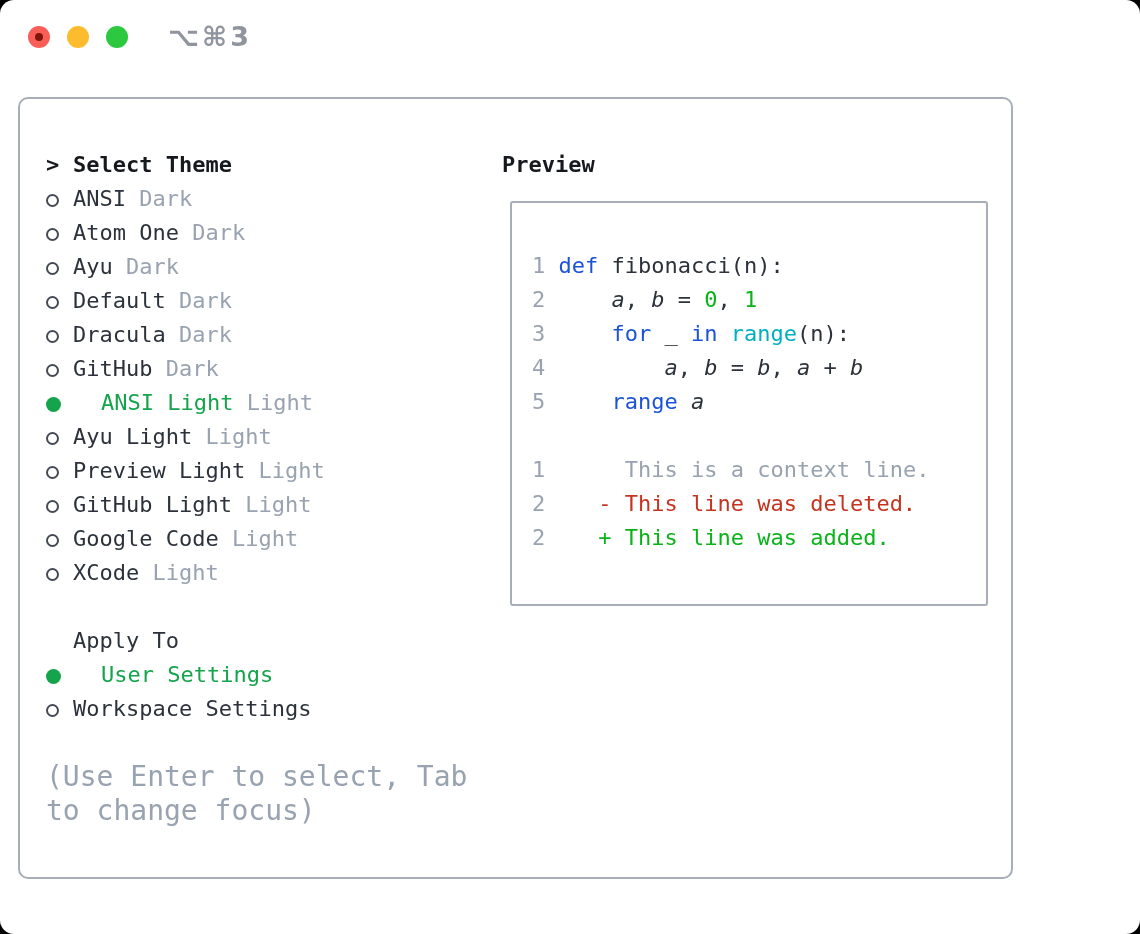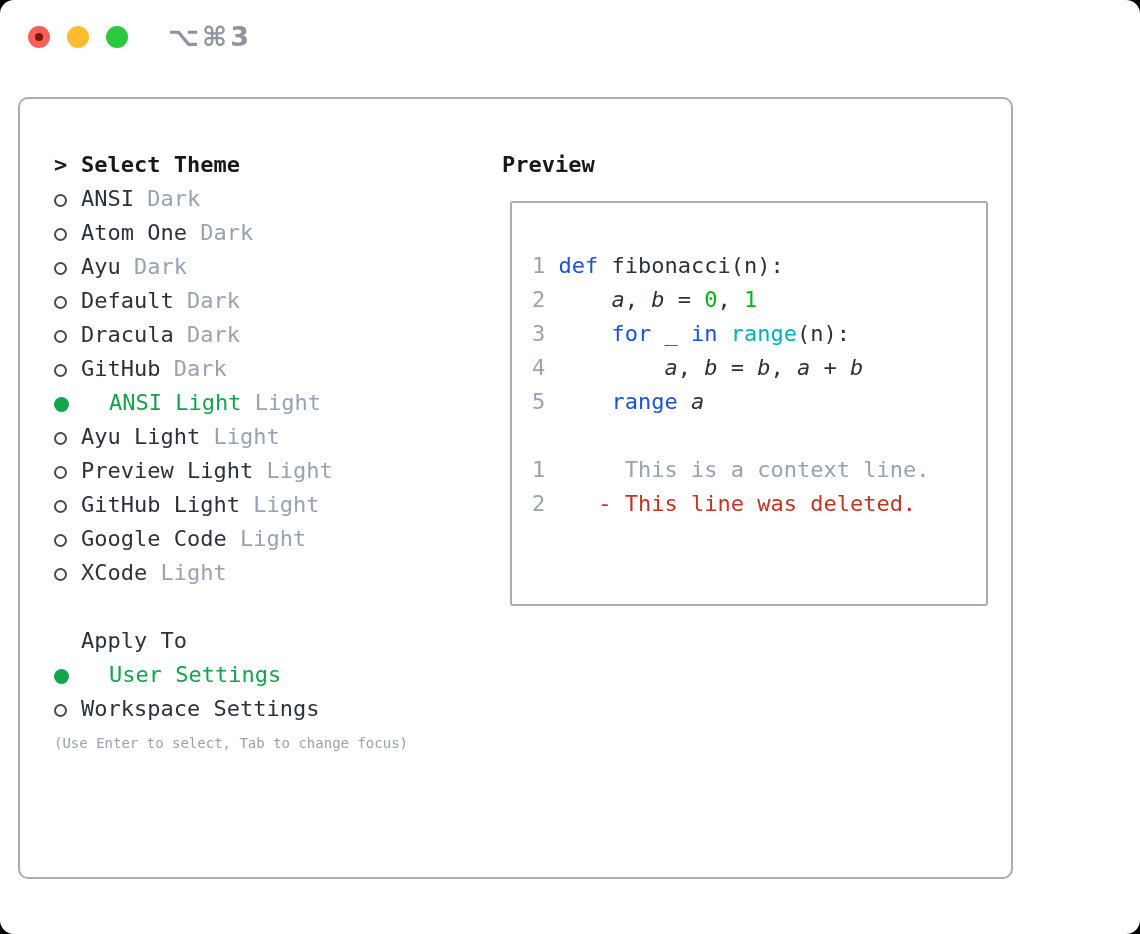--- a/index.html
+++ b/index.html
@@ -26,34 +26,34 @@
   .win-title{
     position:absolute;left:168px;top:21px;font-family:"DejaVu Sans","Liberation Sans",sans-serif;
     font-size:27px;font-weight:600;letter-spacing:3px;color:var(--c-titlebar_text);
   }
   
   .panel{
     position:absolute;left:18px;top:97px;width:995px;height:782px;
     border:2px solid var(--c-border);border-radius:10px;box-sizing:border-box;
     background:#fff;
   }
-  .left-col{position:absolute;left:34px;top:49px;width:432px;}
+  .left-col{position:absolute;left:26px;top:49px;width:432px;}
   .row{height:34px;line-height:34px;font-size:22px;white-space:pre;color:var(--c-text);}
   .row.header{font-weight:bold;color:var(--c-heading);}
   .marker{display:inline-block;width:27px;}
   .dot{
     display:inline-block;width:13px;height:13px;border:2.5px solid #454b55;
     border-radius:50%;box-sizing:border-box;vertical-align:-1px;
   }
   .dot.sel{width:15px;height:15px;border:none;background:var(--c-selected_green);vertical-align:-2px;}
   .variant{color:var(--c-muted);}
   .sel-text{color:var(--c-selected_green);margin-left:28px;}
   .spacer{height:34px;}
   .footer-hint{
-    width:432px;font-size:14px;line-height:34px;
+    margin-top:34px;width:432px;font-size:28px;line-height:34px;
     color:var(--c-muted);white-space:normal;word-break:normal;
   }
   
   .right-col{position:absolute;left:482px;top:49px;}
   .preview-label{height:34px;line-height:34px;font-size:22px;font-weight:bold;color:var(--c-heading);}
   .preview-box{
     margin-top:19px;margin-left:8px;width:478px;height:405px;
     border:2px solid var(--c-border);border-radius:3px;box-sizing:border-box;
     padding:46px 0 0 20px;overflow:hidden;background:#fff;
   }
@@ -123,17 +123,18 @@
       <div class="preview-label">Preview</div>
       <div class="preview-box" id="preview-box">
           <div class="code-line"><span style="color: var(--c-muted);">1 </span><span style="color: var(--c-keyword);">def</span><span style="color: var(--c-text);"> fibonacci(n):</span></div>
           <div class="code-line"><span style="color: var(--c-muted);">2 </span><span style="color: var(--c-text);">    </span><span style="color: var(--c-variable); font-style: italic;">a</span><span style="color: var(--c-text);">, </span><span style="color: var(--c-variable); font-style: italic;">b</span><span style="color: var(--c-text);"> = </span><span style="color: var(--c-number_green);">0</span><span style="color: var(--c-text);">, </span><span style="color: var(--c-number_green);">1</span></div>
           <div class="code-line"><span style="color: var(--c-muted);">3 </span><span style="color: var(--c-text);">    </span><span style="color: var(--c-keyword);">for</span><span style="color: var(--c-text);"> _ </span><span style="color: var(--c-keyword);">in</span><span style="color: var(--c-text);"> </span><span style="color: var(--c-builtin_cyan);">range</span><span style="color: var(--c-text);">(n):</span></div>
           <div class="code-line"><span style="color: var(--c-muted);">4 </span><span style="color: var(--c-text);">        </span><span style="color: var(--c-variable); font-style: italic;">a</span><span style="color: var(--c-text);">, </span><span style="color: var(--c-variable); font-style: italic;">b</span><span style="color: var(--c-text);"> = </span><span style="color: var(--c-variable); font-style: italic;">b</span><span style="color: var(--c-text);">, </span><span style="color: var(--c-variable); font-style: italic;">a</span><span style="color: var(--c-text);"> + </span><span style="color: var(--c-variable); font-style: italic;">b</span></div>
           <div class="code-line"><span style="color: var(--c-muted);">5 </span><span style="color: var(--c-text);">    </span><span style="color: var(--c-keyword);">range</span><span style="color: var(--c-text);"> </span><span style="color: var(--c-variable); font-style: italic;">a</span></div>
           <div class="code-line">&nbsp;</div>
           <div class="code-line"><span style="color: var(--c-muted);">1</span><span style="color: var(--c-text);">      </span><span style="color: var(--c-muted);">This is a context line.</span></div>
           <div class="code-line"><span style="color: var(--c-muted);">2</span><span style="color: var(--c-text);">    </span><span style="color: var(--c-deleted_red);">- This line was deleted.</span></div>
+          <div class="code-line"><span style="color: var(--c-muted);">2</span><span style="color: var(--c-text);">    </span><span style="color: var(--c-added_green);">+ This line was added.</span></div>
         </div>
     </div>
 
   </div>
 </div>
 
 </body></html>

